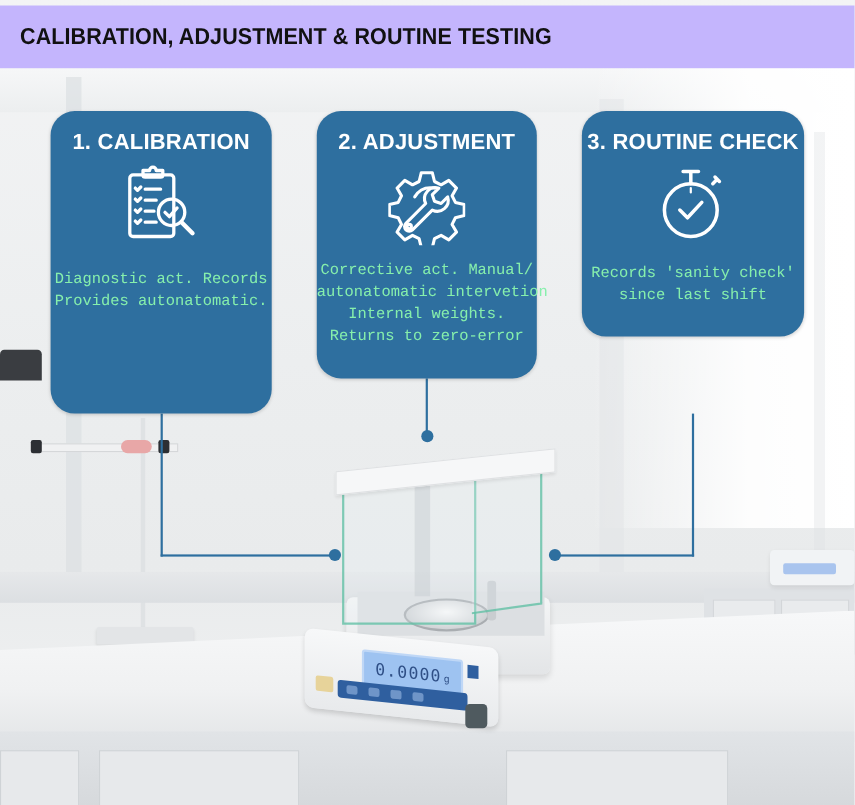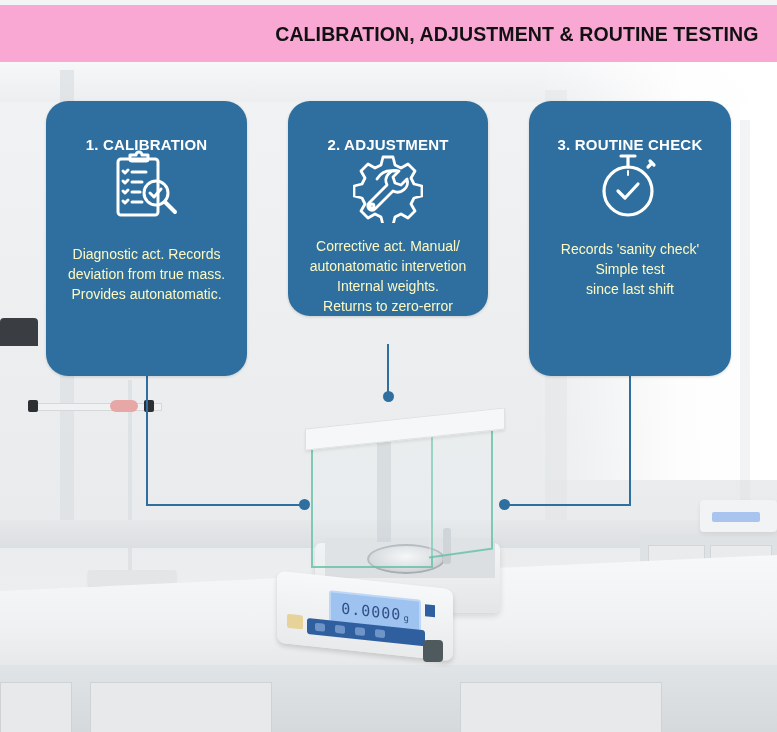--- a/index.html
+++ b/index.html
@@ -28,31 +28,31 @@
   .clamp-arm { position:absolute; left:30px; top:403px; width:130px; height:6px; background:#f0f1f2;
                border:1px solid #d5d7d9; }
   .clamp-knob-l { position:absolute; left:28px; top:400px; width:10px; height:12px; background:#2c2f33; border-radius:2px; }
   .clamp-red { position:absolute; left:110px; top:400px; width:28px; height:12px; background:#e8a7a7; border-radius:6px; }
   .clamp-knob-r { position:absolute; left:144px; top:400px; width:10px; height:12px; background:#2c2f33; border-radius:2px; }
   .bg-dark-obj { position:absolute; left:0; top:318px; width:38px; height:28px; background:#3a3d41; border-radius:4px 4px 0 0; }
   .bg-balance { position:absolute; left:700px; top:500px; width:77px; height:32px; background:#f1f3f5; border-radius:4px;
                 box-shadow:0 2px 4px rgba(0,0,0,.08); }
   .bg-balance .scr { position:absolute; left:12px; top:12px; width:48px; height:10px; background:#a9c4ee; border-radius:2px; }
 
-  .title-bar { position:absolute; left:0; top:5px; width:777px; height:57px; background:#f9a8d4;
-               display:flex; align-items:center; justify-content:flex-end; }
+  .title-bar { position:absolute; left:0; top:5px; width:777px; height:57px; background:#c4b5fd;
+               display:flex; align-items:center; justify-content:flex-start; }
   .title-bar h1 { margin:0; font-size:21px; font-weight:700; color:#111; letter-spacing:.1px;
                   font-family:"Liberation Sans", sans-serif; transform:scaleX(.93); }
 
   .card { position:absolute; background:#2e6f9f; border-radius:22px; color:#fff; text-align:center;
           box-shadow:0 1px 3px rgba(0,0,0,.15); }
-  .card h2 { margin:18px; position:absolute; left:0; right:0; top:17px; font-size:15px; font-weight:700;
+  .card h2 { margin:0; position:absolute; left:0; right:0; top:17px; font-size:20px; font-weight:700;
              letter-spacing:.2px; }
   .card .icon { position:absolute; left:50%; transform:translateX(-50%); }
-  .card .desc { position:absolute; left:0; right:0; font-size:14px; line-height:20px; color:#fef9c3; }
+  .card .desc { position:absolute; left:0; right:0; font-size:14px; line-height:20px; color:#86efac;font-family:Liberation Mono, monospace; }
   .card .desc div { white-space:nowrap; }
 
   .line { position:absolute; background:#2e6f9f; }
   .dot { position:absolute; width:11px; height:11px; border-radius:50%; background:#2e6f9f; }
 
   
   .bal { position:absolute; }
   .glass { position:absolute; border:2px solid rgba(90,190,160,.75); background:rgba(230,240,242,.25); }
 </style>
 </head>
@@ -143,52 +143,50 @@
       <path d="M20 10 v-4 h6 a3 3 0 0 1 6 0 h6 v4 a2 2 0 0 1 -2 2 h-14 a2 2 0 0 1 -2 -2z"></path>
       <path d="M13 22 l2 2 3-3 M13 32 l2 2 3-3 M13 42 l2 2 3-3 M13 52 l2 2 3-3"></path>
       <path d="M22 23 h14 M22 33 h10 M22 43 h8 M22 53 h10"></path>
       <circle cx="46" cy="44" r="12"></circle>
       <path d="M40 44 l4 4 7-8"></path>
       <path d="M55 53 l10 10" stroke-width="4"></path>
     </svg>
   </span>
   <div class="desc" style="top:143px;">
     <div>Diagnostic act. Records</div>
-    <div>deviation from true mass.</div>
     <div>Provides autonatomatic.</div>
   </div>
 </div>
 
-<div class="card" style="left:288px;top:101px;width:200px;height:215px;">
+<div class="card" style="left:288px;top:101px;width:200px;height:243px;">
   <h2>2. ADJUSTMENT</h2>
   <span class="icon" style="top:52px;">
     <svg width="70" height="70" viewBox="0 0 70 70" fill="none" stroke="#fff" stroke-width="2.8" stroke-linecap="round" stroke-linejoin="round">
       <path d="M30 4 h10 l2 8 6 3 7-4 7 7 -4 7 3 6 8 2 v10 l-8 2 -3 6 4 7 -7 7 -7-4 -6 3 -2 8 h-10 l-2-8 -6-3 -7 4 -7-7 4-7 -3-6 -8-2 v-10 l8-2 3-6 -4-7 7-7 7 4 6-3z"></path>
       <path d="M46 18 a10 10 0 0 0 -12 14 l-18 18 a4 4 0 0 0 6 6 l18-18 a10 10 0 0 0 14 -12 l-6 6 -6-2 -2-6z"></path>
       <circle cx="19" cy="53" r="2"></circle>
       <path d="M24 26 q6 -10 18 -8"></path>
     </svg>
   </span>
   <div class="desc" style="top:135px;">
     <div>Corrective act. Manual/</div>
     <div>autonatomatic intervetion</div>
     <div>Internal weights.</div>
     <div>Returns to zero-error</div>
   </div>
 </div>
 
-<div class="card" style="left:529px;top:101px;width:202px;height:275px;">
+<div class="card" style="left:529px;top:101px;width:202px;height:205px;">
   <h2>3. ROUTINE CHECK</h2>
   <span class="icon" style="top:52px;">
     <svg width="62" height="66" viewBox="0 0 62 66" fill="none" stroke="#fff" stroke-width="3.2" stroke-linecap="round" stroke-linejoin="round">
       <circle cx="29" cy="38" r="24"></circle>
       <path d="M22 3 h14 M29 3 v11"></path>
       <path d="M49 14 l4 -4 M51 8 l4 4"></path>
       <path d="M29 18 v4" stroke-width="2"></path>
       <path d="M19 38 l7 7 13-14"></path>
     </svg>
   </span>
   <div class="desc" style="top:138px;">
     <div>Records 'sanity check'</div>
-    <div>Simple test</div>
     <div>since last shift</div>
   </div>
 </div>
 
 </body></html>

